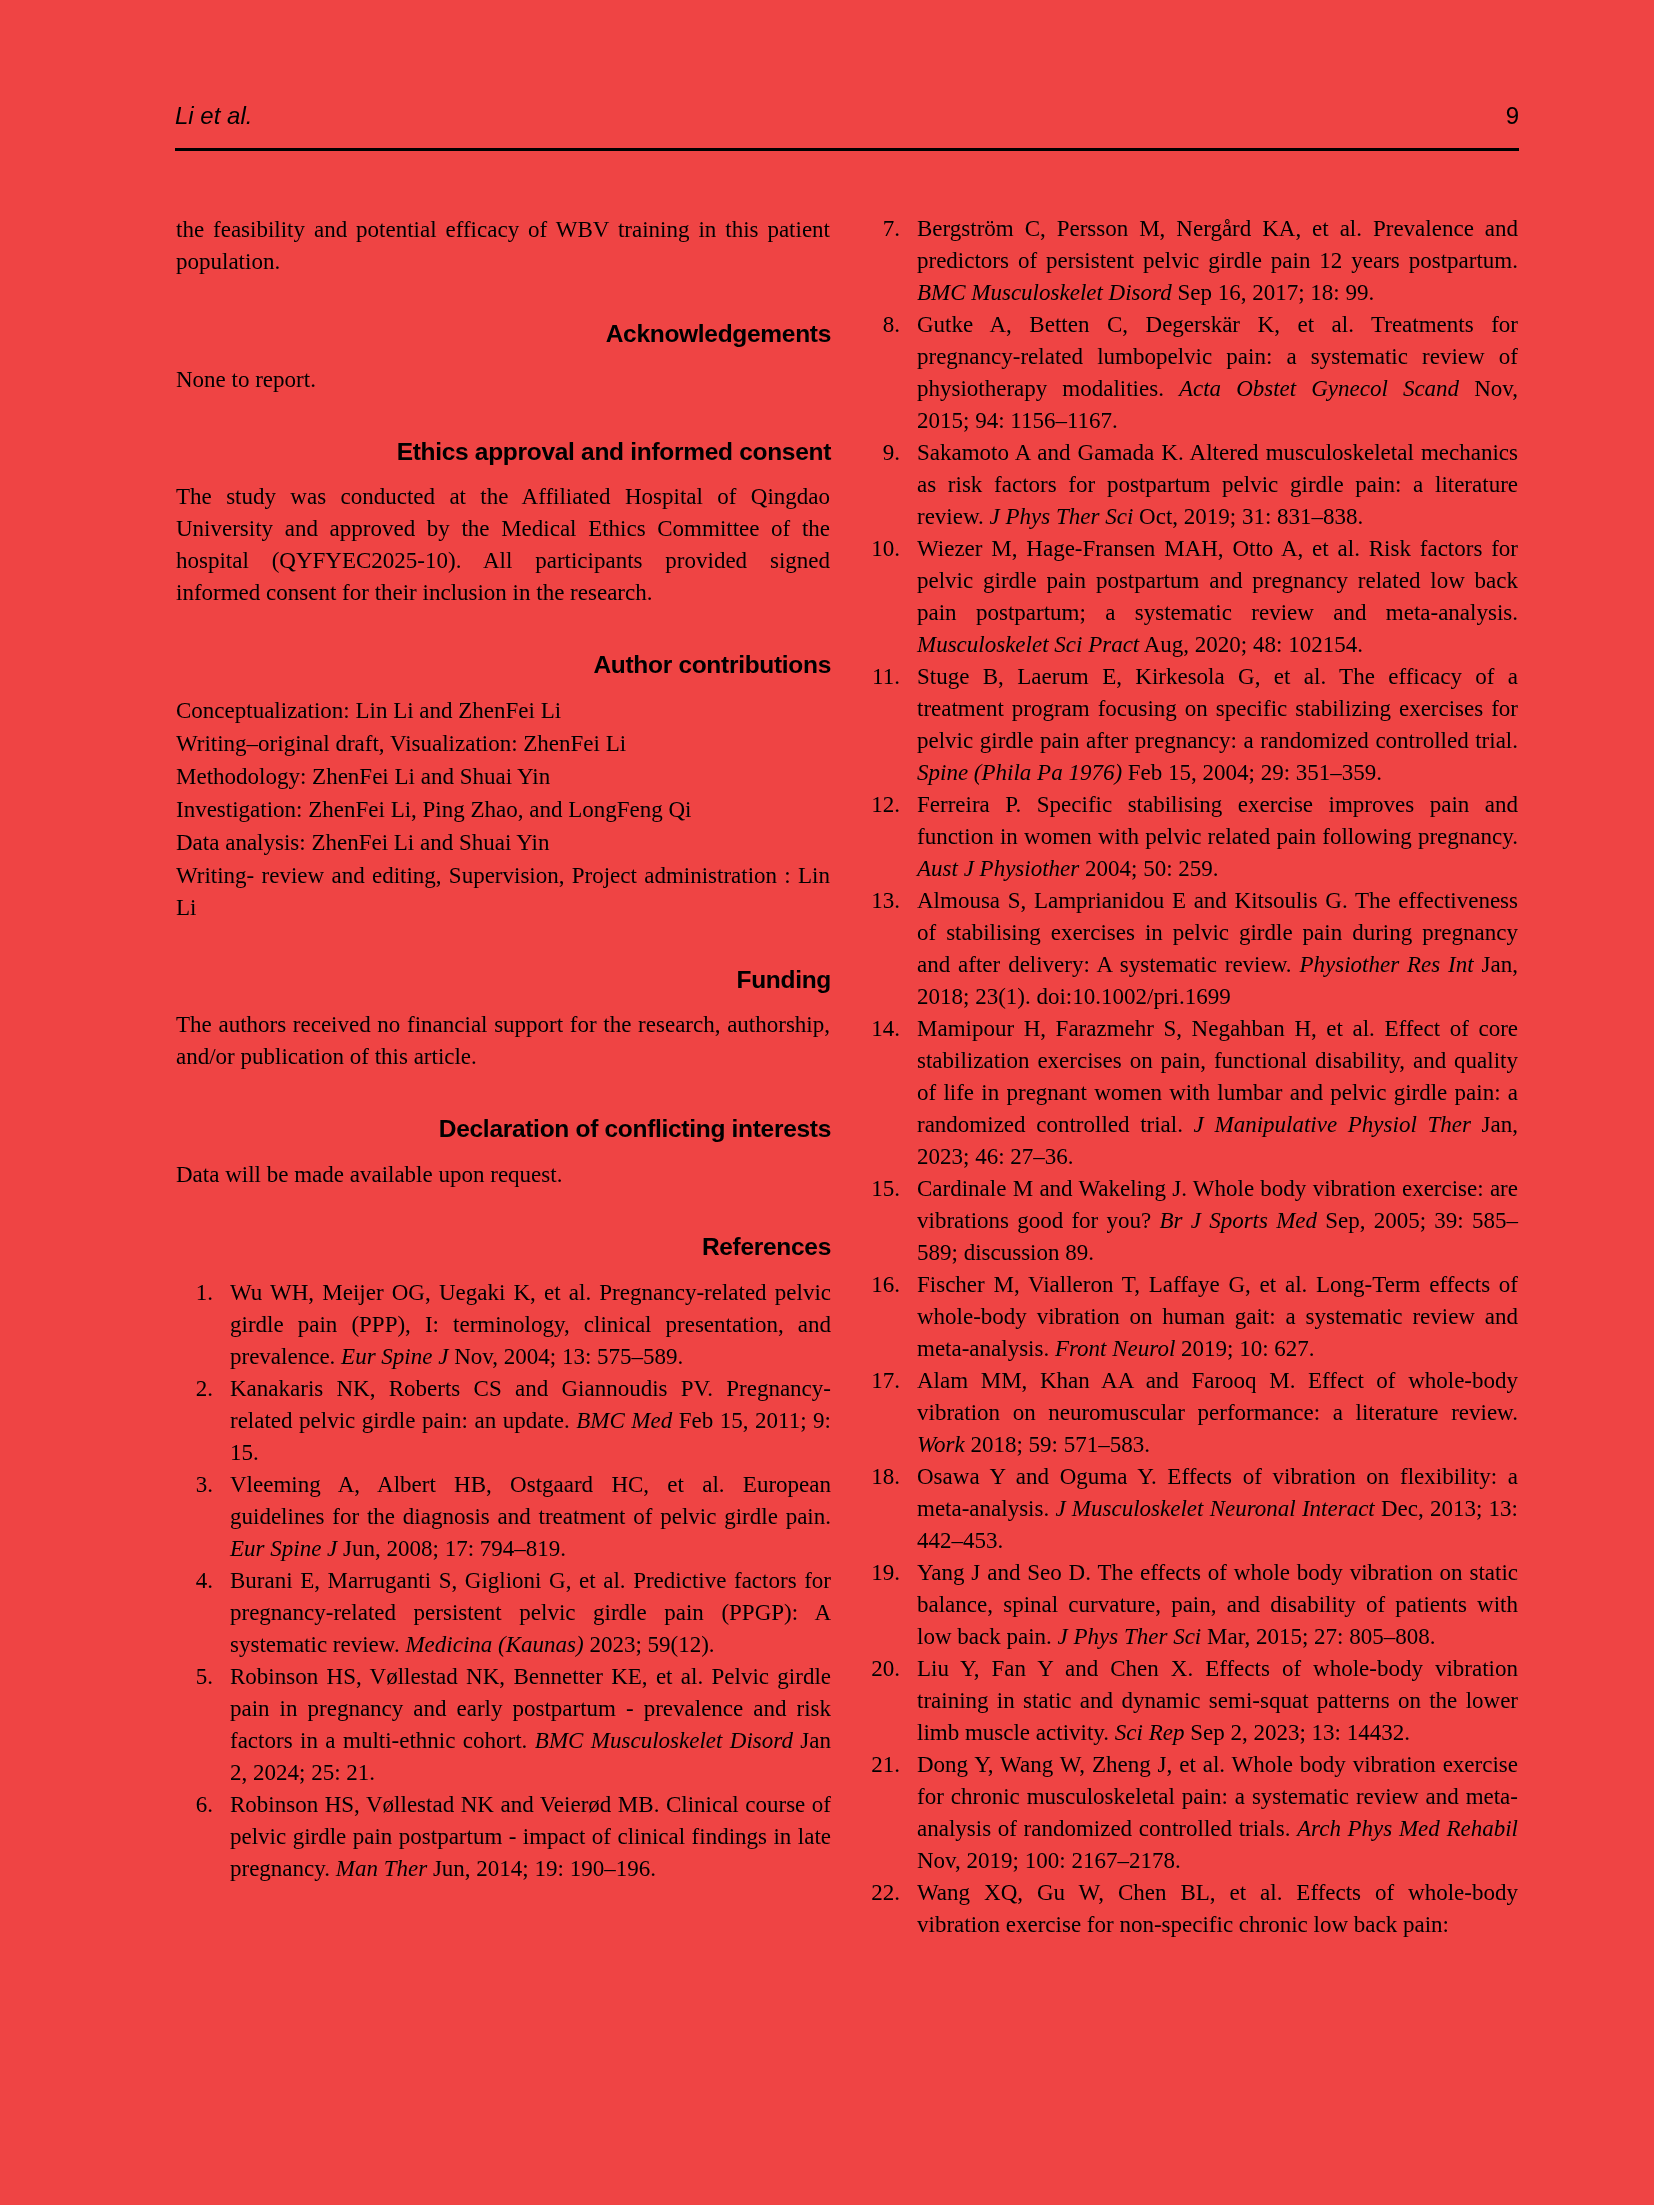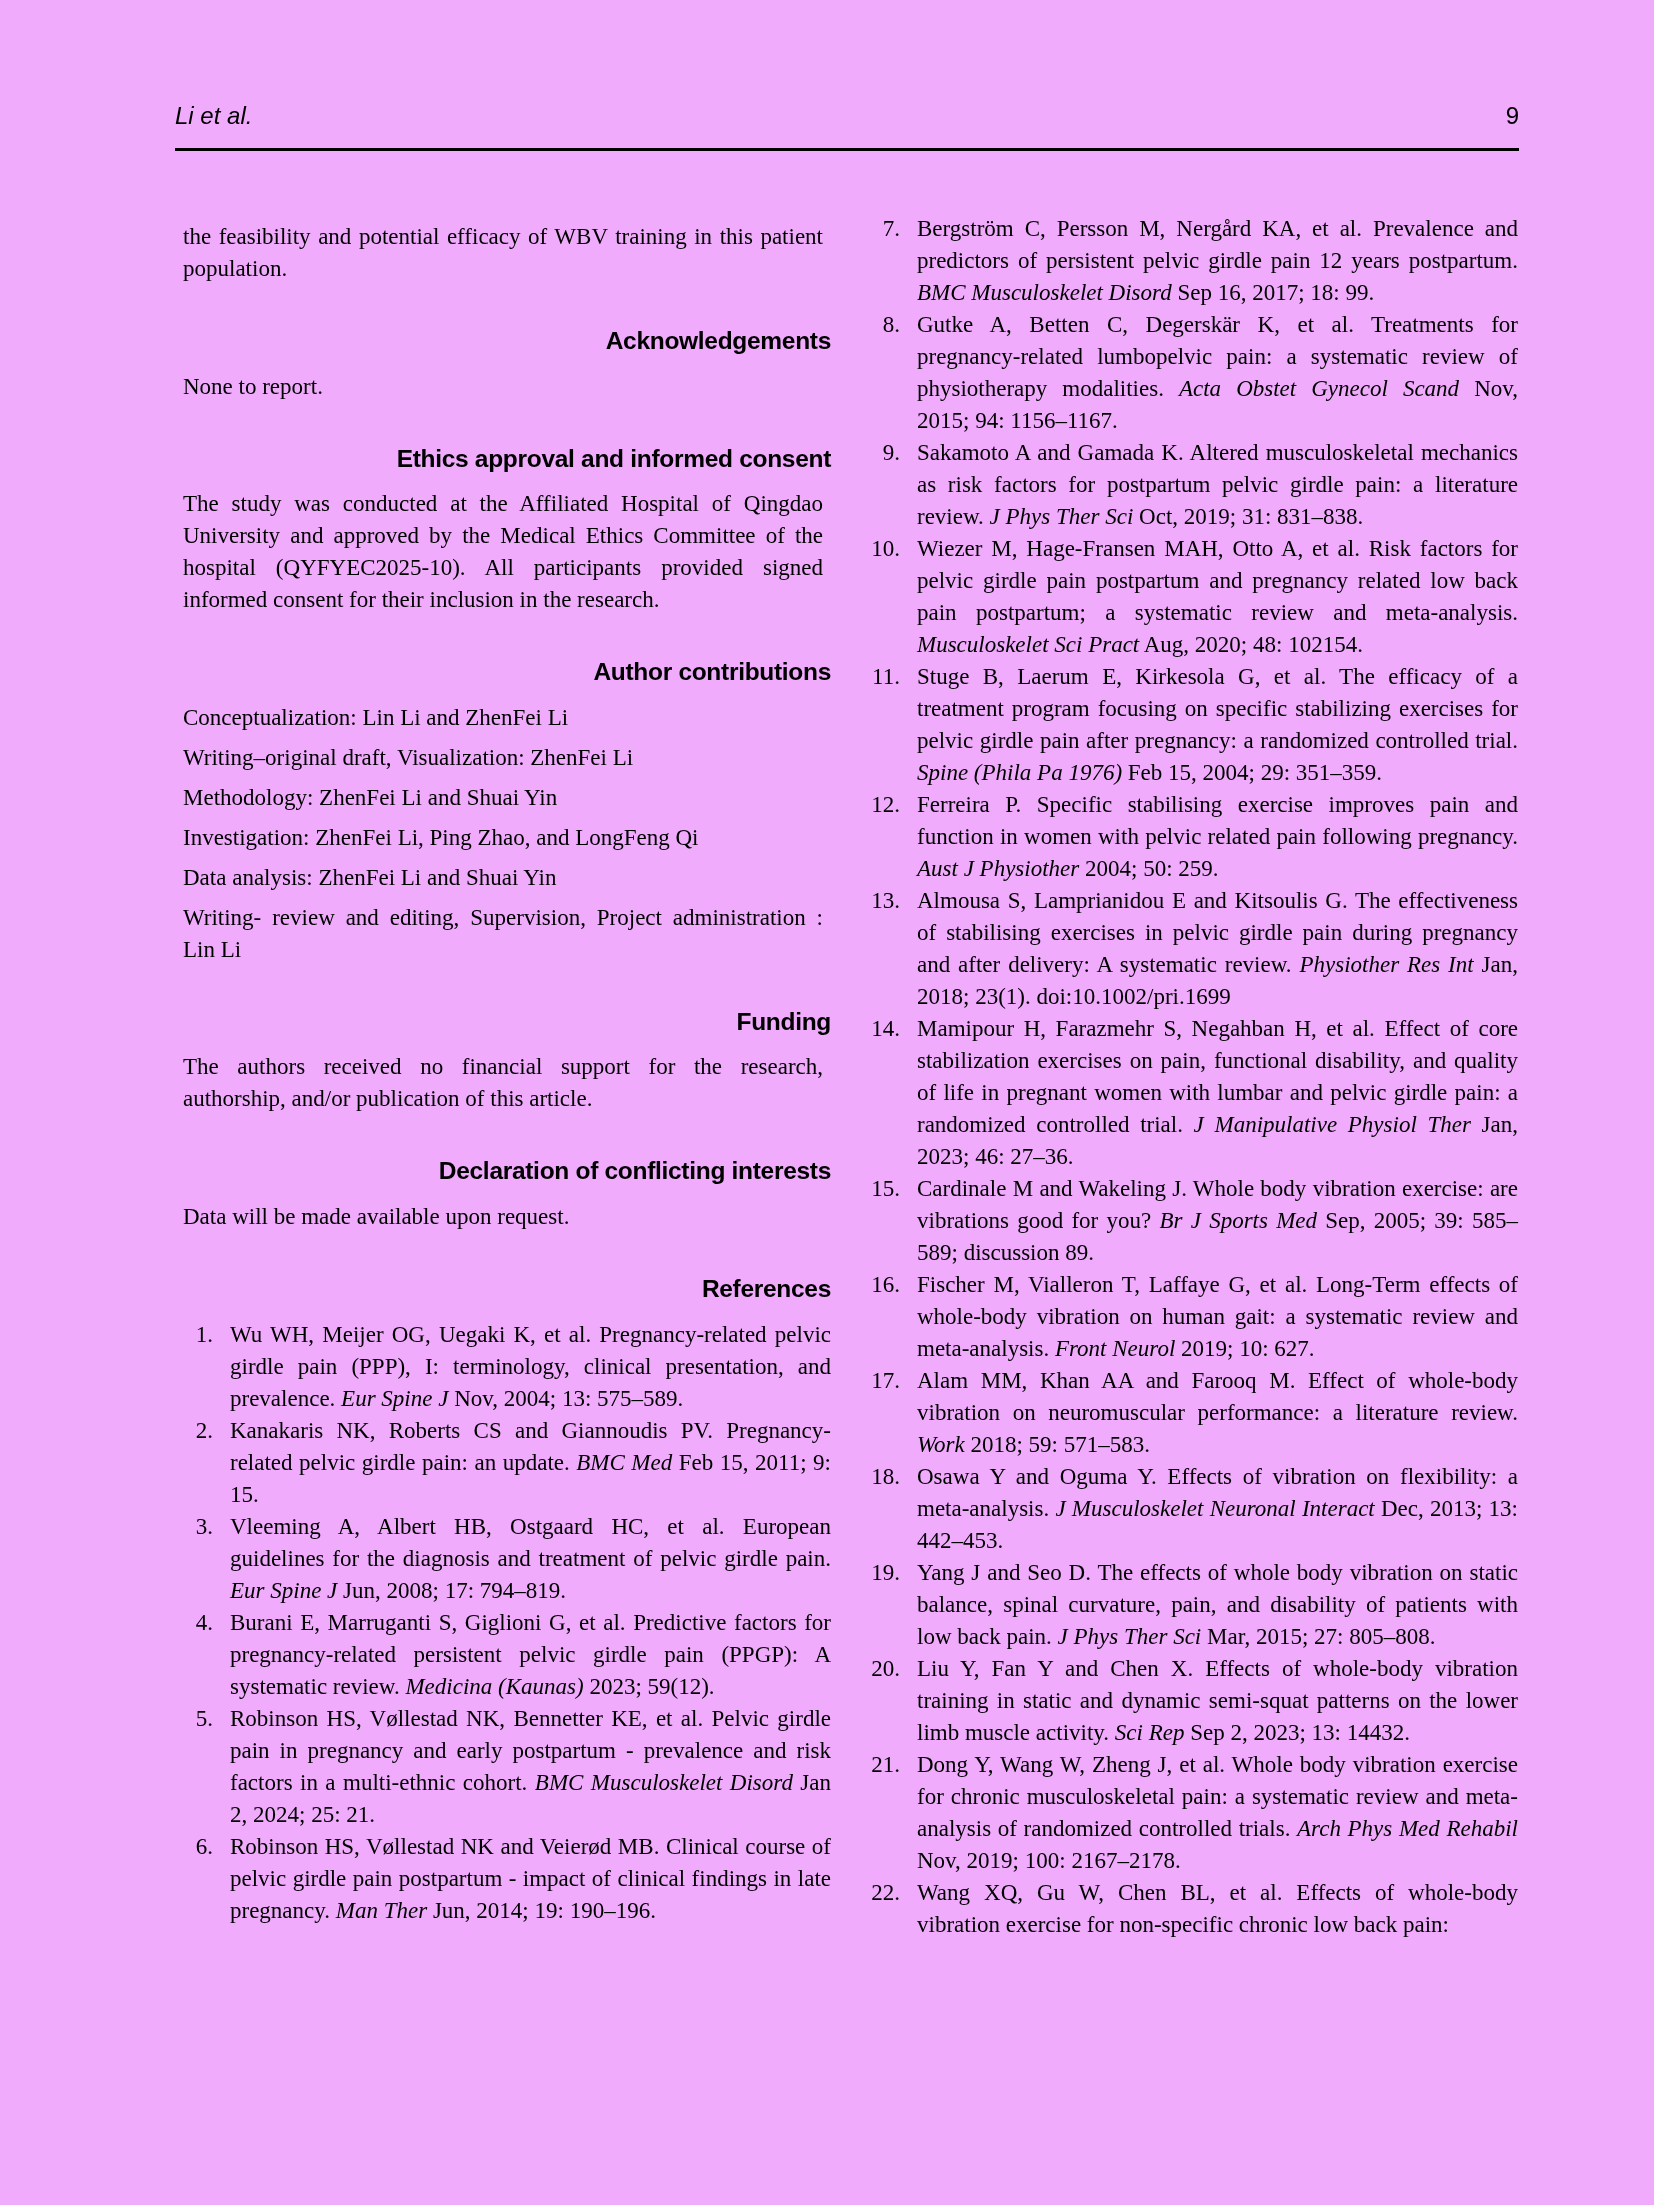--- a/index.html
+++ b/index.html
@@ -4,21 +4,21 @@
 <style>
   html, body {
     margin: 0;
     padding: 0;
     background: #e8e8e8;
   }
   .page {
     position: relative;
     width: 1654px;
     height: 2205px;
-    background: #f0abfc;
+    background: #ef4444;
     color: #000000;
     font-family: "Liberation Serif", serif;
     overflow: hidden;
     margin: 0 auto;
   }
   .running-header {
     position: absolute;
     top: 102px;
     left: 175px;
     width: 1344px;
@@ -52,21 +52,21 @@
     gap: 31px;
   }
   .col {
     width: 656px;
     flex: 0 0 656px;
   }
   .body-text {
     font-size: 23px;
     line-height: 32px;
     text-align: justify;
-    margin: 8px;
+    margin: 1px;
   }
   .section-heading {
     font-family: "Liberation Sans", sans-serif;
     font-weight: 700;
     font-size: 24.5px;
     line-height: 29px;
     letter-spacing: -0.3px;
     margin: 41px 0 15.6px 0;
     text-align: right;
   }

